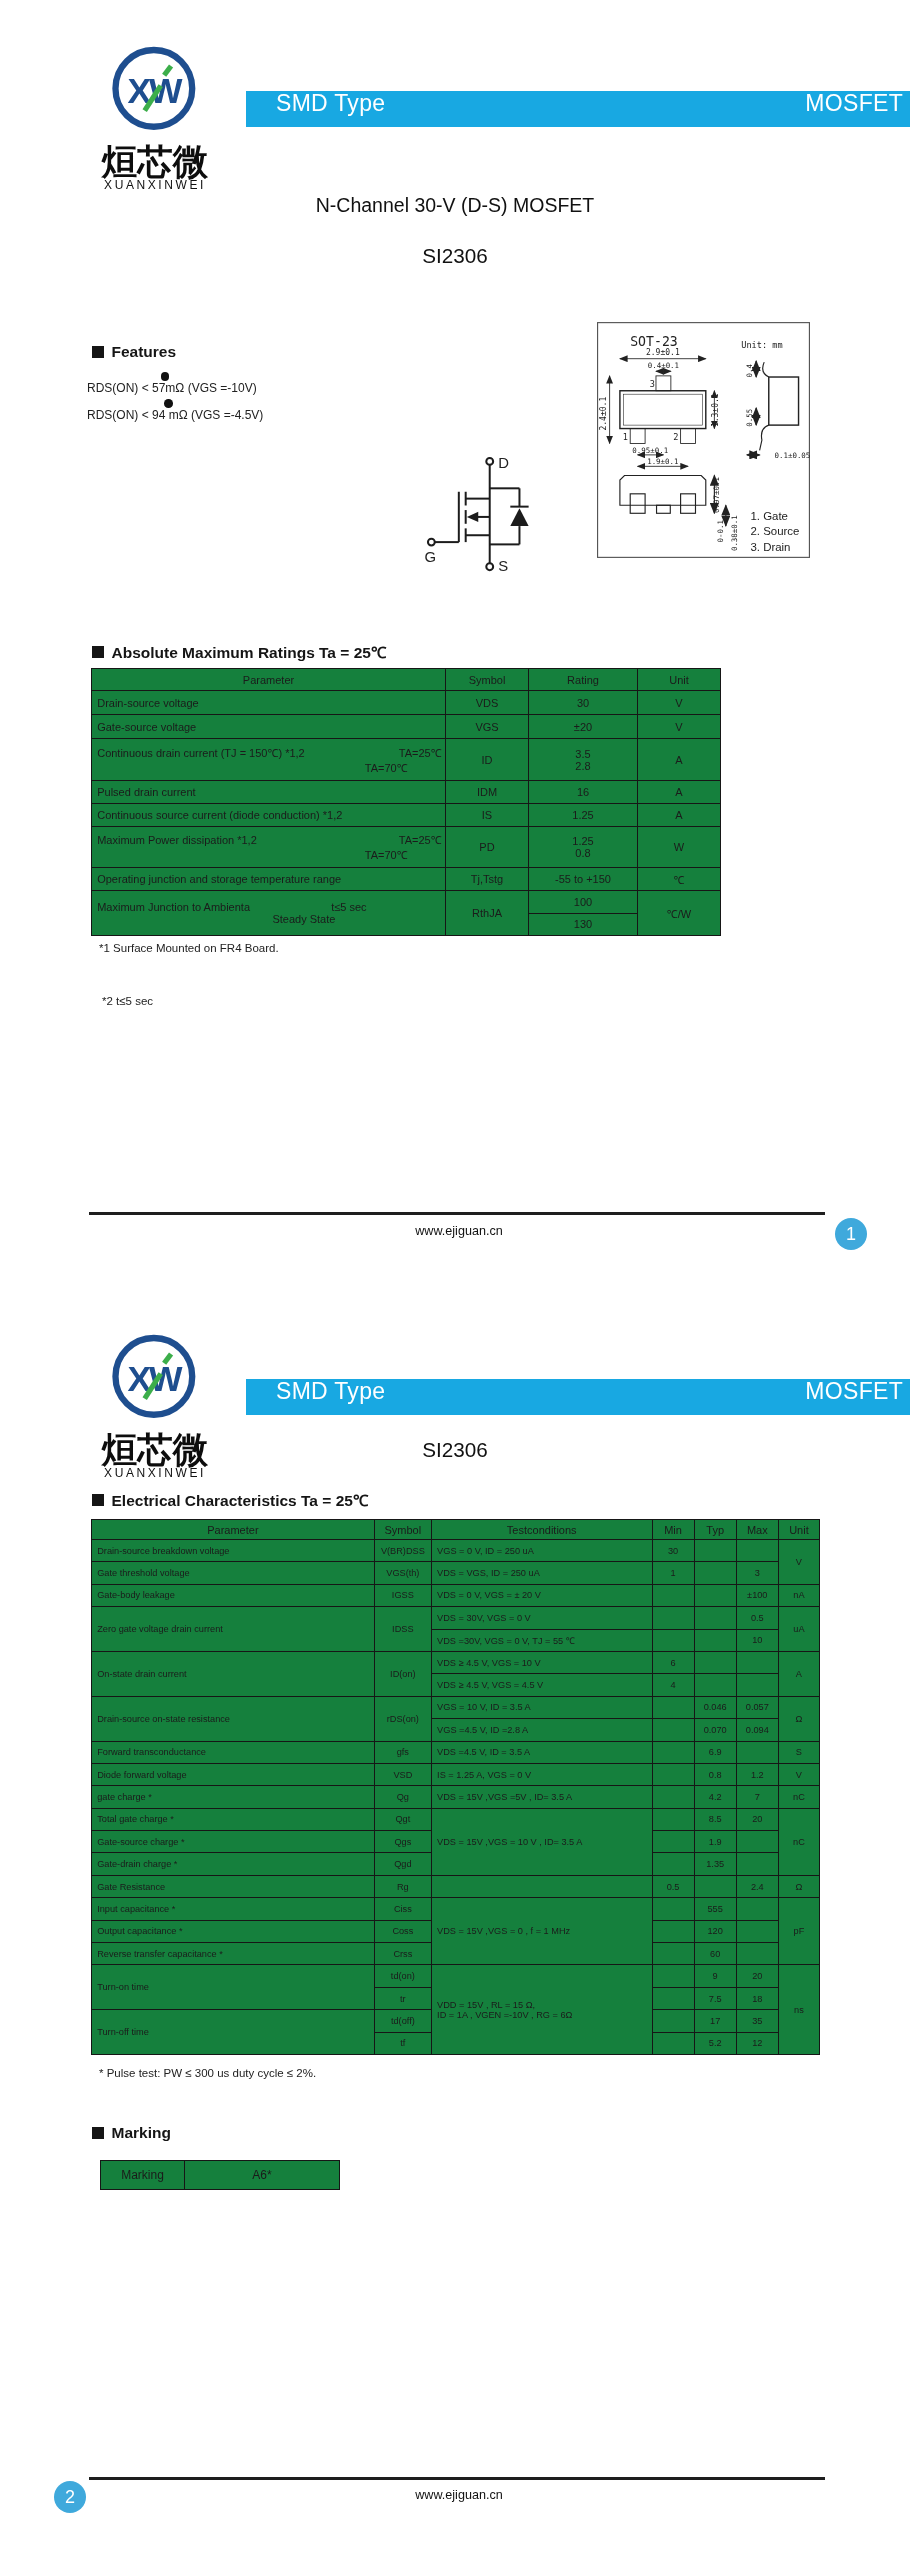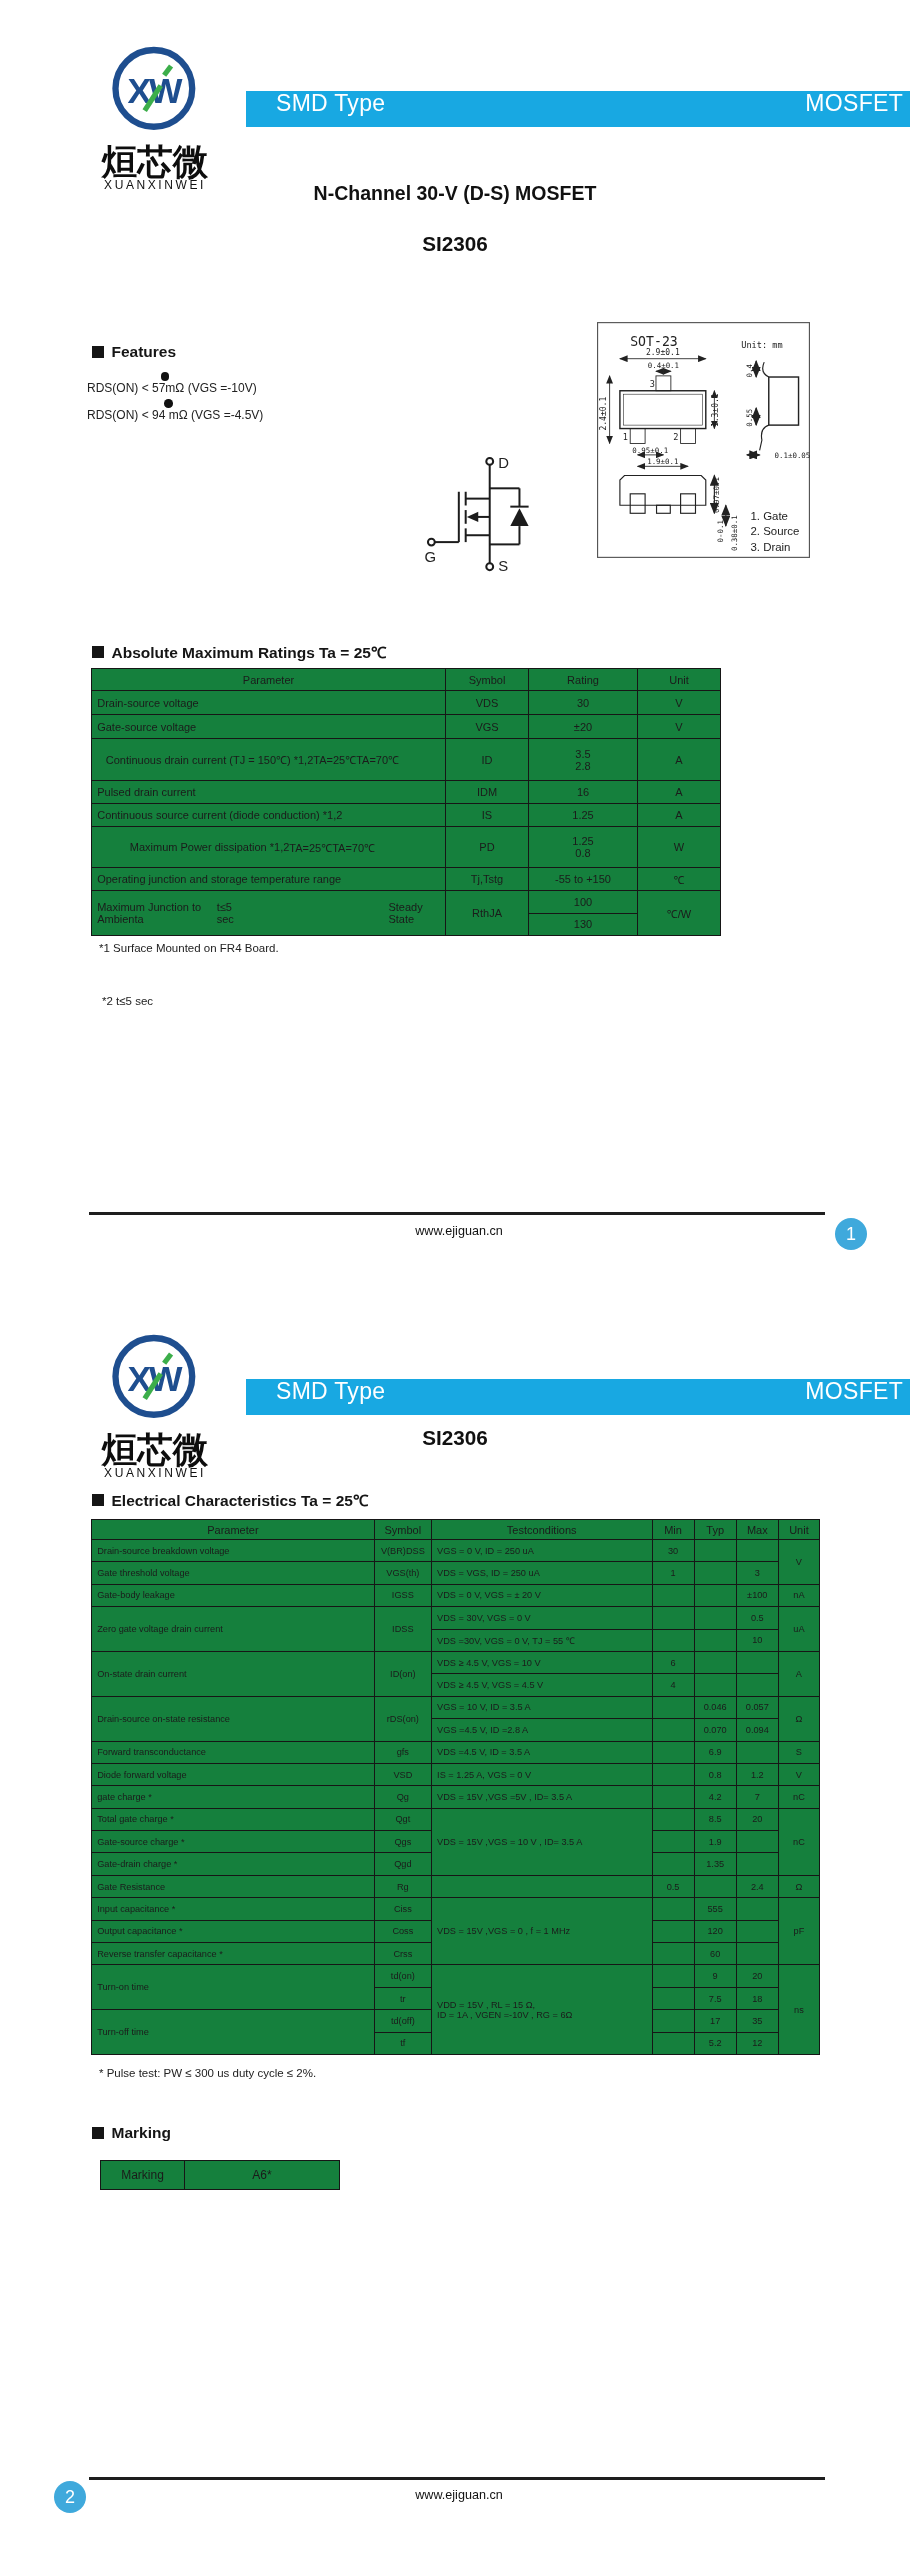--- a/index.html
+++ b/index.html
@@ -8,35 +8,35 @@
   .page{position:absolute;left:0;width:910px;height:1288px;}
   .p1{top:0;} .p2{top:1288px;}
   .ab{position:absolute;}
   
   .banner{position:absolute;left:246px;top:91px;width:674px;height:36px;background:#18a8e2;color:#fff;
           display:flex;align-items:center;justify-content:space-between;box-sizing:border-box;
           padding:0 17px 12px 30px;font-size:23px;letter-spacing:0.3px;}
   
   .h2{position:absolute;display:flex;align-items:center;font-size:15.5px;font-weight:bold;color:#151515;}
   .sq{display:inline-block;width:12px;height:12px;background:#151515;margin-right:7.5px;flex:0 0 auto;}
-  .title{position:absolute;left:168px;width:574px;text-align:center;font-weight:bold;color:#111;}
+  .title{position:absolute;left:168px;width:574px;text-align:center;font-weight:normal;color:#111;margin-top:12px;}
   
   .feat{position:absolute;display:flex;align-items:center;font-size:12px;color:#222;flex-direction:column;}
   .dot{display:inline-block;width:8.6px;height:8.6px;border-radius:50%;background:#111;margin-right:13.8px;flex:0 0 auto;}
   
   table.dt{position:absolute;border-collapse:collapse;table-layout:fixed;background:#15803d;border:1.7px solid #161616;}
   table.dt td,table.dt th{border:1.1px solid #161616;font-weight:normal;padding:0 3.4px;color:#1b1b1b;
       overflow:hidden;text-align:center;vertical-align:middle;}
   table.dt th{font-size:11px;}
   .at td{font-size:11px;}
   .et th{font-size:9.8px;}
   .et td{font-size:9.2px;}
   .et tr{height:22.4px;}
   .pl{text-align:left !important;padding-left:5.2px !important;}
-  .twoline{display:flex;flex-direction:row;justify-content:center;height:100%;}
+  .twoline{display:flex;flex-direction:column;justify-content:center;height:100%;}
   .ln{display:flex;justify-content:space-between;align-items:center;}
   .split{padding:0 !important;}
   .split .half{height:20.7px;display:flex;align-items:center;justify-content:center;}
   .split .half+.half{border-top:1.1px solid #161616;}
   .note{position:absolute;font-size:11.5px;color:#222;}
   
   .frule{position:absolute;height:3.4px;background:#1e1e1e;}
   .furl{position:absolute;left:4px;width:910px;text-align:center;font-size:12.6px;color:#111;}
   .badge{position:absolute;width:32px;height:32px;border-radius:50%;background:#3fa9dc;color:#fff;
          display:flex;align-items:center;justify-content:center;font-size:18px;}

